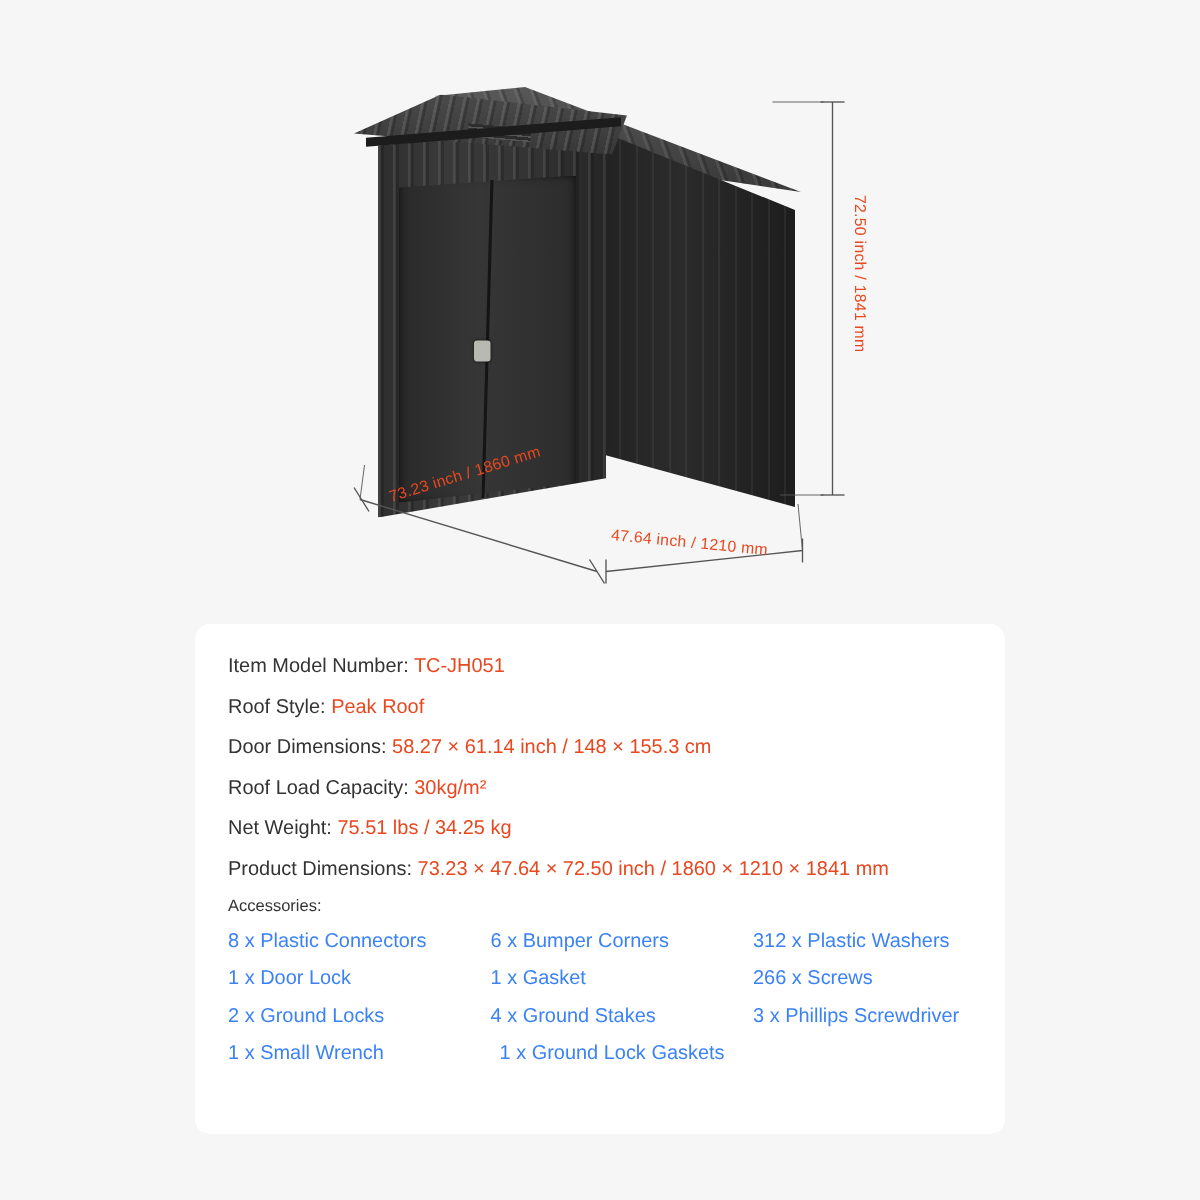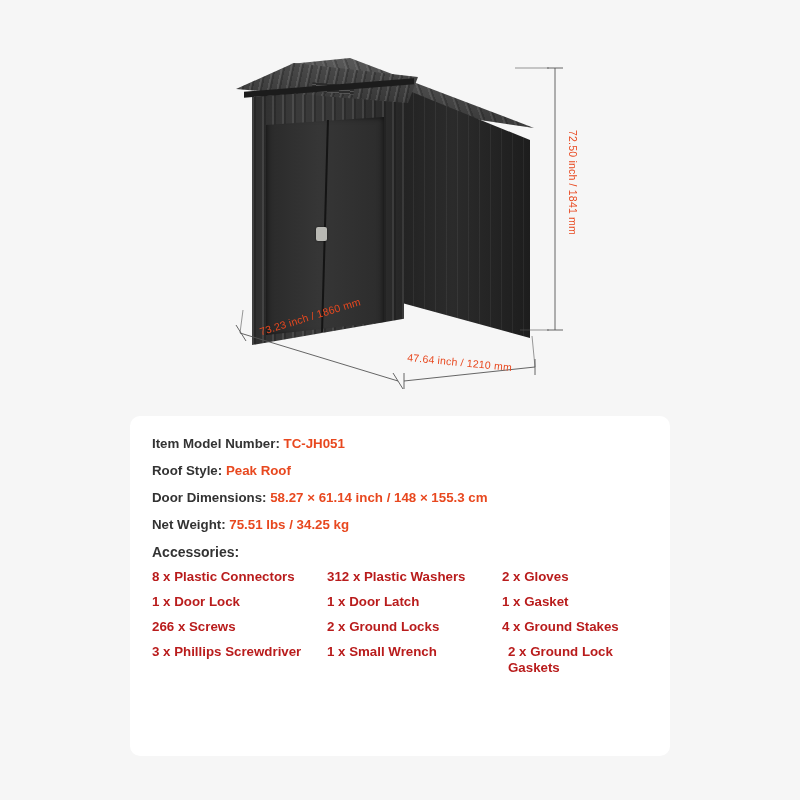--- a/index.html
+++ b/index.html
@@ -127,33 +127,32 @@
   .dim-left  { left: 258px; top: 326px; transform: rotate(-17deg); transform-origin: left top; }
   .dim-front { left: 408px; top: 351px; transform: rotate(5.5deg); transform-origin: left top; }
 
   
   #spec-card {
     position: absolute;
     left: 130px; top: 416px;
     width: 540px; height: 340px;
     background: #ffffff;
     border-radius: 10px;
-    font-weight: bold;
   }
   .spec-inner { padding: 20px 22px 10px 22px; }
   .spec-row { font-size: 13.3px; color: #333333; margin-bottom: 11px; line-height: 16px; }
   .spec-row .val { color: #e8481f; }
-  .acc-label { font-size: 14px; color: #333333; margin-bottom: 9px; }
+  .acc-label { font-size: 11px; color: #333333; margin-bottom: 9px; }
   .acc-grid {
     display: grid;
     grid-template-columns: 175px 175px 1fr;
     row-gap: 9px;
     column-gap: 0px;
   }
-  .acc-item { font-size: 13.3px; color: #b91c1c; line-height: 16px; }
+  .acc-item { font-size: 13.3px; color: #3b82f6; line-height: 16px; }
   .acc-item.indent { padding-left: 6px; }
 </style>
 </head>
 <body>
 
 <div id="illustration">
 
   <div class="shed-wrap">
     <div class="roof-back"></div>
     <div class="roof-back-ribs"></div>
@@ -207,39 +206,46 @@
     </div>
     <div class="spec-row">
       <span>Roof Style:</span>
       <span class="val">Peak Roof</span>
     </div>
     <div class="spec-row">
       <span>Door Dimensions:</span>
       <span class="val">58.27 × 61.14 inch / 148 × 155.3 cm</span>
     </div>
     <div class="spec-row">
+      <span>Roof Load Capacity:</span>
+      <span class="val">30kg/m²</span>
+    </div>
+    <div class="spec-row">
       <span>Net Weight:</span>
       <span class="val">75.51 lbs / 34.25 kg</span>
     </div>
+    <div class="spec-row">
+      <span>Product Dimensions:</span>
+      <span class="val">73.23 × 47.64 × 72.50 inch / 1860 × 1210 × 1841 mm</span>
+    </div>
 
     <div class="acc-label">Accessories:</div>
 
     <div class="acc-grid">
       <div class="acc-item">8 x Plastic Connectors</div>
+      <div class="acc-item">6 x Bumper Corners</div>
       <div class="acc-item">312 x Plastic Washers</div>
 
-      <div class="acc-item">2 x Gloves</div>
       <div class="acc-item">1 x Door Lock</div>
 
-      <div class="acc-item">1 x Door Latch</div>
       <div class="acc-item">1 x Gasket</div>
       <div class="acc-item">266 x Screws</div>
 
       <div class="acc-item">2 x Ground Locks</div>
       <div class="acc-item">4 x Ground Stakes</div>
 
       <div class="acc-item">3 x Phillips Screwdriver</div>
       <div class="acc-item">1 x Small Wrench</div>
-      <div class="acc-item indent">2 x Ground Lock Gaskets</div>
+      <div class="acc-item indent">1 x Ground Lock Gaskets</div>
     </div>
 
   </div>
 </div>
 
 </body></html>

